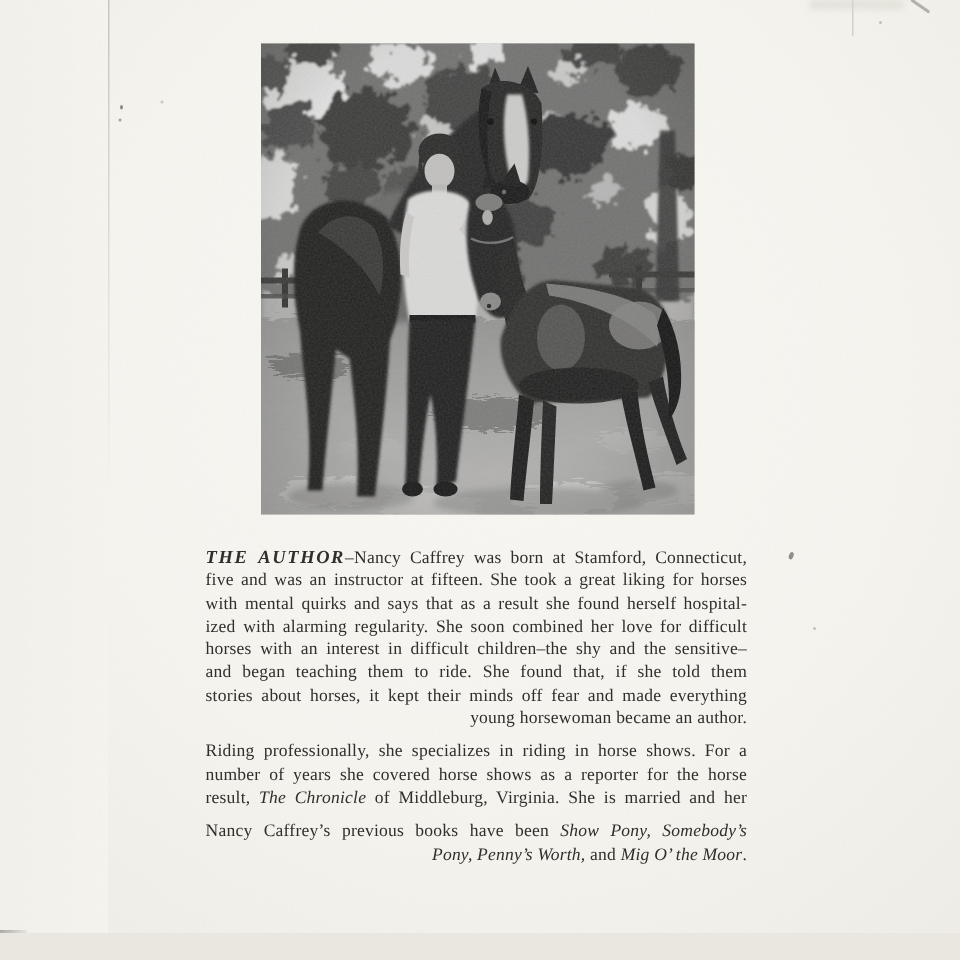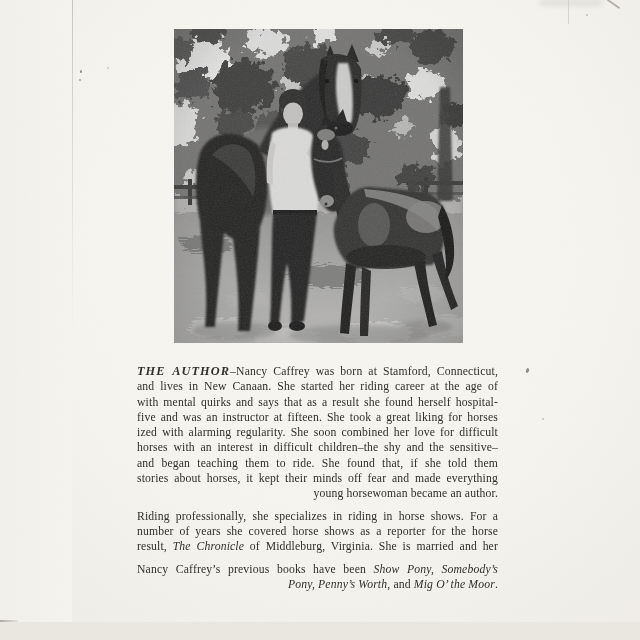--- a/index.html
+++ b/index.html
@@ -237,23 +237,22 @@
       </g>
 
       <rect x="0" y="0" width="289" height="314" filter="url(#grainF)" opacity="0.35"></rect>
       <rect x="0" y="0" width="289" height="314" fill="url(#vigG)"></rect>
     </svg>
   </div>
 
   <div id="blurb">
       <div class="para">
         <div class="line jl"><span class="r-bi">THE AUTHOR</span><span class="r-n">–Nancy Caffrey was born at Stamford, Connecticut,</span></div>
-        <div class="line jl"><span class="r-n">and lives in New Canaan.  She started her riding career at the age of</span></div>
+        <div class="line jl"><span class="r-n">five and was an instructor at fifteen.  She took a great liking for horses</span></div>
         <div class="line jl"><span class="r-n">with mental quirks and says that as a result she found herself hospital-</span></div>
-        <div class="line jl"><span class="r-n">five and was an instructor at fifteen.  She took a great liking for horses</span></div>
         <div class="line jl"><span class="r-n">ized with alarming regularity.  She soon combined her love for difficult</span></div>
         <div class="line jl"><span class="r-n">horses with an interest in difficult children–the shy and the sensitive–</span></div>
         <div class="line jl"><span class="r-n">and began teaching them to ride.  She found that, if she told them</span></div>
         <div class="line jl"><span class="r-n">stories about horses, it kept their minds off fear and made everything</span></div>
         <div class="line"><span class="r-n">young horsewoman became an author.</span></div>
       </div>
       <div class="para">
         <div class="line jl"><span class="r-n">Riding professionally, she specializes in riding in horse shows.  For a</span></div>
         <div class="line jl"><span class="r-n">number of years she covered horse shows as a reporter for the horse</span></div>
         <div class="line jl"><span class="r-n">result, </span><span class="r-i">The Chronicle</span><span class="r-n"> of Middleburg, Virginia.  She is married and her</span></div>

